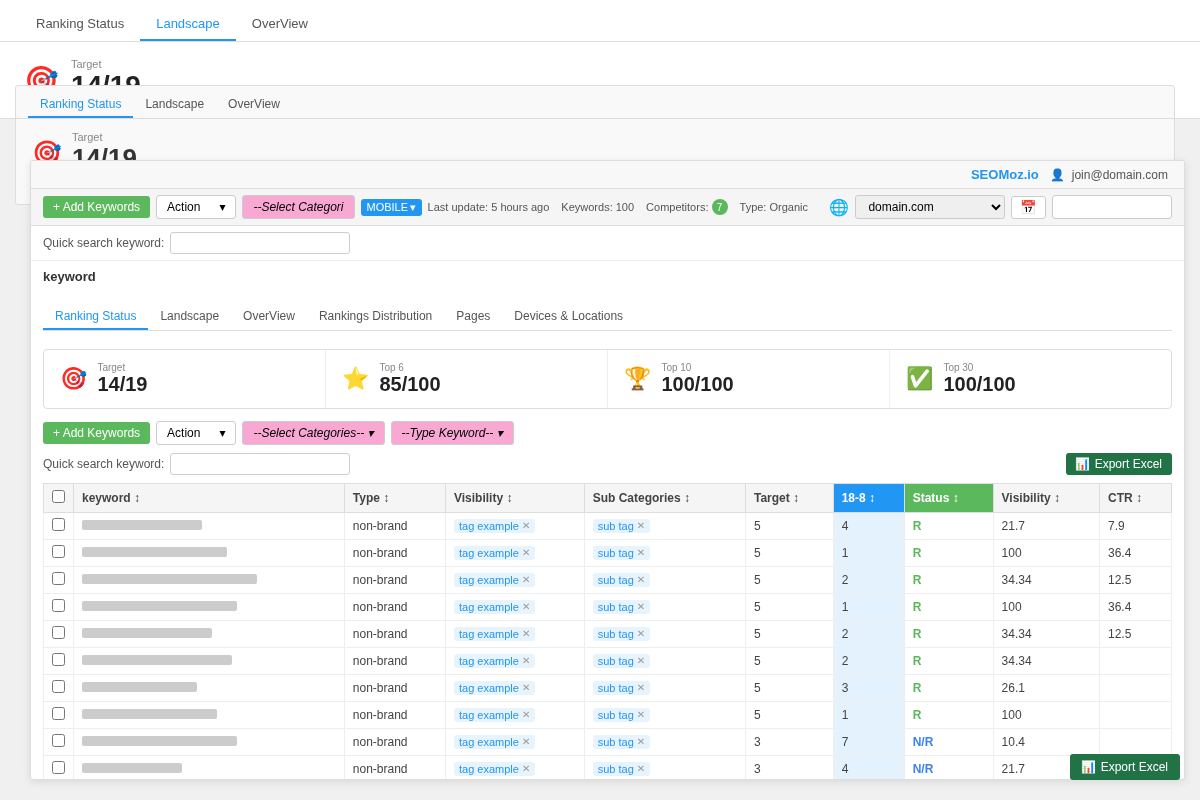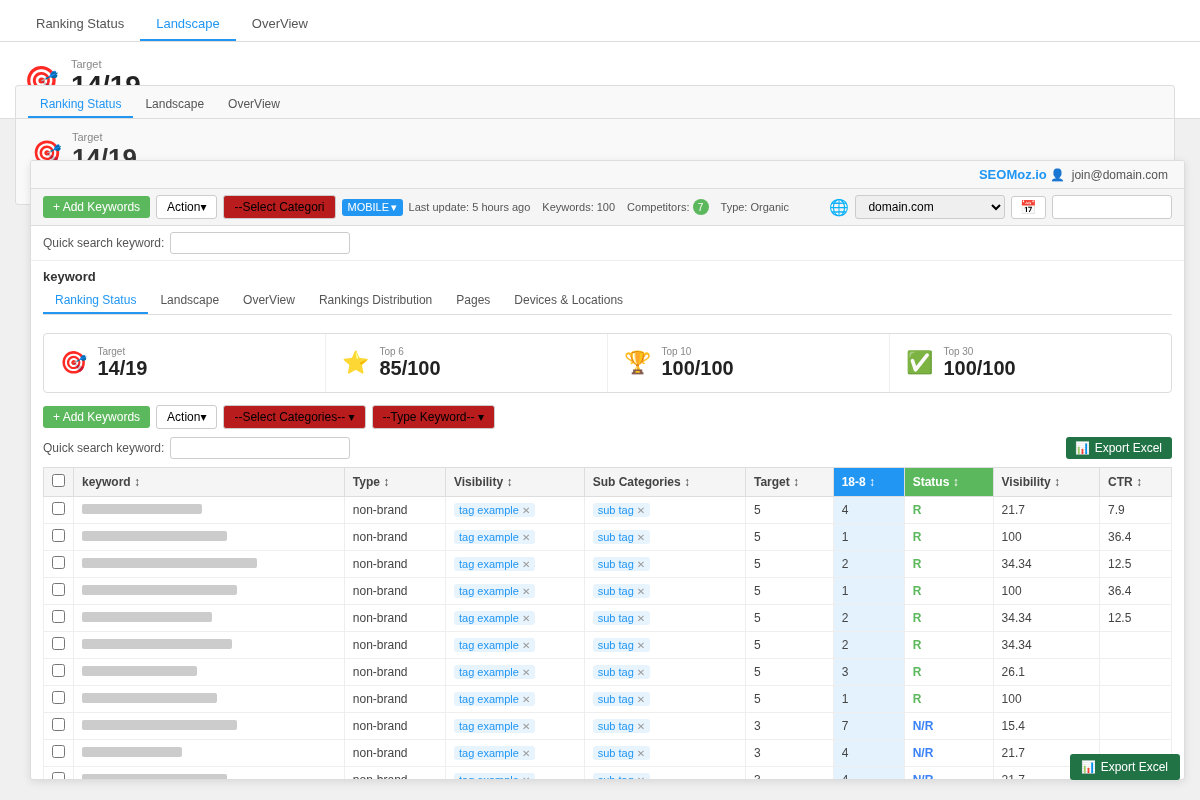--- a/index.html
+++ b/index.html
@@ -14,47 +14,47 @@
     .top-tab { padding: 8px 16px; font-size: 13px; cursor: pointer; color: #555; border-bottom: 2px solid transparent; }
     .top-tab.active { color: #2196F3; border-bottom: 2px solid #2196F3; }
     .top-metric-card { display: flex; align-items: center; gap: 12px; padding: 16px 24px; }
     .metric-value { font-size: 28px; font-weight: bold; color: #222; }
     .metric-label { font-size: 11px; color: #888; }
 
     
     .main-panel { position: absolute; top: 160px; left: 30px; right: 15px; bottom: 20px; background: #fff; border: 1px solid #ddd; border-radius: 3px; overflow: hidden; box-shadow: 0 2px 8px rgba(0,0,0,0.1); }
 
     
-    .seomoz-bar { background: #f8f8f8; border-bottom: 1px solid #ddd; padding: 6px 16px; display: flex; justify-content: flex-end; align-items: center; gap: 4px; }
+    .seomoz-bar { background: #f8f8f8; border-bottom: 1px solid #ddd; padding: 6px 16px; display: flex; justify-content: flex-end; align-items: center; gap: 12px; }
     .seomoz-logo { color: #2196F3; font-weight: bold; font-size: 13px; }
     .user-info { display: flex; align-items: center; gap: 6px; font-size: 12px; color: #555; }
 
     
     .toolbar { background: #f5f5f5; border-bottom: 1px solid #ddd; padding: 6px 12px; display: flex; align-items: center; gap: 6px; flex-wrap: wrap; }
     .btn-add-keywords { background: #5cb85c; color: #fff; border: none; padding: 4px 10px; border-radius: 3px; font-size: 12px; cursor: pointer; display: flex; align-items: center; gap: 3px; }
-    .btn-action { background: #fff; border: 1px solid #ccc; padding: 4px 10px; border-radius: 3px; font-size: 12px; cursor: pointer; display: flex; align-items: flex-end; gap: 0; }
-    .btn-select { background: #b91c1c; border: 1px solid #ccc; padding: 4px 10px; border-radius: 3px; font-size: 12px; cursor: pointer; }
+    .btn-action { background: #fff; border: 1px solid #ccc; padding: 4px 10px; border-radius: 3px; font-size: 12px; cursor: pointer; display: flex; align-items: flex-end; gap: 19px; }
+    .btn-select { background: #f9a8d4; border: 1px solid #ccc; padding: 4px 10px; border-radius: 3px; font-size: 12px; cursor: pointer; font-style: italic; }
     .mobile-badge { background: #2196F3; color: #fff; padding: 2px 6px; border-radius: 3px; font-size: 11px; cursor: pointer; display: flex; align-items: center; gap: 2px; }
     .status-info { font-size: 11px; color: #555; display: flex; gap: 12px; align-items: center; }
     .competitor-badge { background: #5cb85c; color: #fff; border-radius: 50%; width: 16px; height: 16px; display: inline-flex; align-items: center; justify-content: center; font-size: 10px; }
     .domain-select { border: 1px solid #ccc; padding: 3px 8px; border-radius: 3px; font-size: 12px; min-width: 150px; }
     .icon-btn { background: #fff; border: 1px solid #ccc; padding: 3px 8px; border-radius: 3px; cursor: pointer; }
     .search-bar-right { background: #fff; border: 1px solid #ccc; width: 120px; height: 24px; border-radius: 3px; }
     .globe-icon { font-size: 16px; }
     .spacer { flex: 1; }
 
     
     .quick-search-bar { padding: 6px 12px; border-bottom: 1px solid #eee; display: flex; align-items: center; gap: 6px; }
     .quick-search-label { font-size: 12px; color: #555; }
     .quick-search-input { border: 1px solid #ccc; padding: 3px 8px; border-radius: 3px; font-size: 12px; width: 180px; }
 
     
     .inner-panel { margin: 0 12px; }
     .keyword-section-header { padding: 8px 0 2px; }
-    .keyword-section-title { font-size: 13px; font-weight: bold; color: #333; margin-bottom: 4px; }
+    .keyword-section-title { font-size: 13px; font-weight: bold; color: #333; margin-bottom: 20px; }
     .inner-tabs { display: flex; gap: 0; border-bottom: 1px solid #ddd; margin-bottom: 8px; }
     .inner-tab { padding: 5px 12px; font-size: 12px; color: #555; cursor: pointer; border-bottom: 2px solid transparent; }
     .inner-tab.active { color: #2196F3; border-bottom: 2px solid #2196F3; }
 
     
     .metrics-row { display: flex; border: 1px solid #ddd; border-radius: 4px; margin: 8px 0; background: #fff; }
     .metric-box { flex: 1; padding: 12px 16px; display: flex; align-items: center; gap: 10px; border-right: 1px solid #eee; }
     .metric-box:last-child { border-right: none; }
     .metric-icon { font-size: 22px; }
     .metric-icon.blue { color: #2196F3; }
@@ -68,21 +68,21 @@
     .export-btn { background: #217346; color: #fff; border: none; padding: 4px 10px; border-radius: 3px; font-size: 12px; cursor: pointer; display: flex; align-items: center; gap: 4px; }
 
     
     .data-table { width: 100%; border-collapse: collapse; font-size: 12px; }
     .data-table th { background: #f5f5f5; border: 1px solid #ddd; padding: 6px 8px; text-align: left; font-weight: 600; color: #444; white-space: nowrap; }
     .data-table th.sortable { cursor: pointer; }
     .data-table th.highlight { background: #2196F3; color: #fff; }
     .data-table th.highlight-green { background: #5cb85c; color: #fff; }
     .data-table td { border: 1px solid #eee; padding: 5px 8px; color: #444; }
     .data-table .checkbox-col { width: 24px; text-align: center; }
-    .tag-item { display: inline-flex; align-items: flex-end; gap: 3px; background: #e8f4fd; color: #2196F3; padding: 1px 5px; border-radius: 3px; font-size: 11px; }
+    .tag-item { display: inline-flex; align-items: flex-start; gap: 3px; background: #e8f4fd; color: #2196F3; padding: 1px 5px; border-radius: 3px; font-size: 11px; }
     .tag-x { color: #999; cursor: pointer; font-size: 10px; }
     .status-r { color: #5cb85c; font-weight: bold; }
     .status-nr { color: #3b82f6; font-weight: bold; }
     .keyword-bar { background: #ccc; height: 10px; border-radius: 2px; display: inline-block; }
 
     
     .bottom-export { position: absolute; bottom: 20px; right: 20px; background: #217346; color: #fff; border: none; padding: 6px 12px; border-radius: 3px; font-size: 12px; cursor: pointer; display: flex; align-items: center; gap: 4px; }
 
     
     .table-wrapper { overflow-x: auto; overflow-y: auto; max-height: 380px; }
@@ -467,21 +467,21 @@
       </span>
     </td>
     <td>
       <span class="tag-item">
         sub tag <span class="tag-x">✕</span>
       </span>
     </td>
     <td>3</td>
     <td style="background:#e3f2fd;">7</td>
     <td><span class="status-nr">N/R</span></td>
-    <td>15.4</td>
+    <td>10.4</td>
     <td></td>
   </tr>
               <tr>
     <td class="checkbox-col">
       <input type="checkbox" style="">
     </td>
     <td>
       <span class="keyword-bar" style="width:100px;"></span>
     </td>
     <td>non-brand</td>

